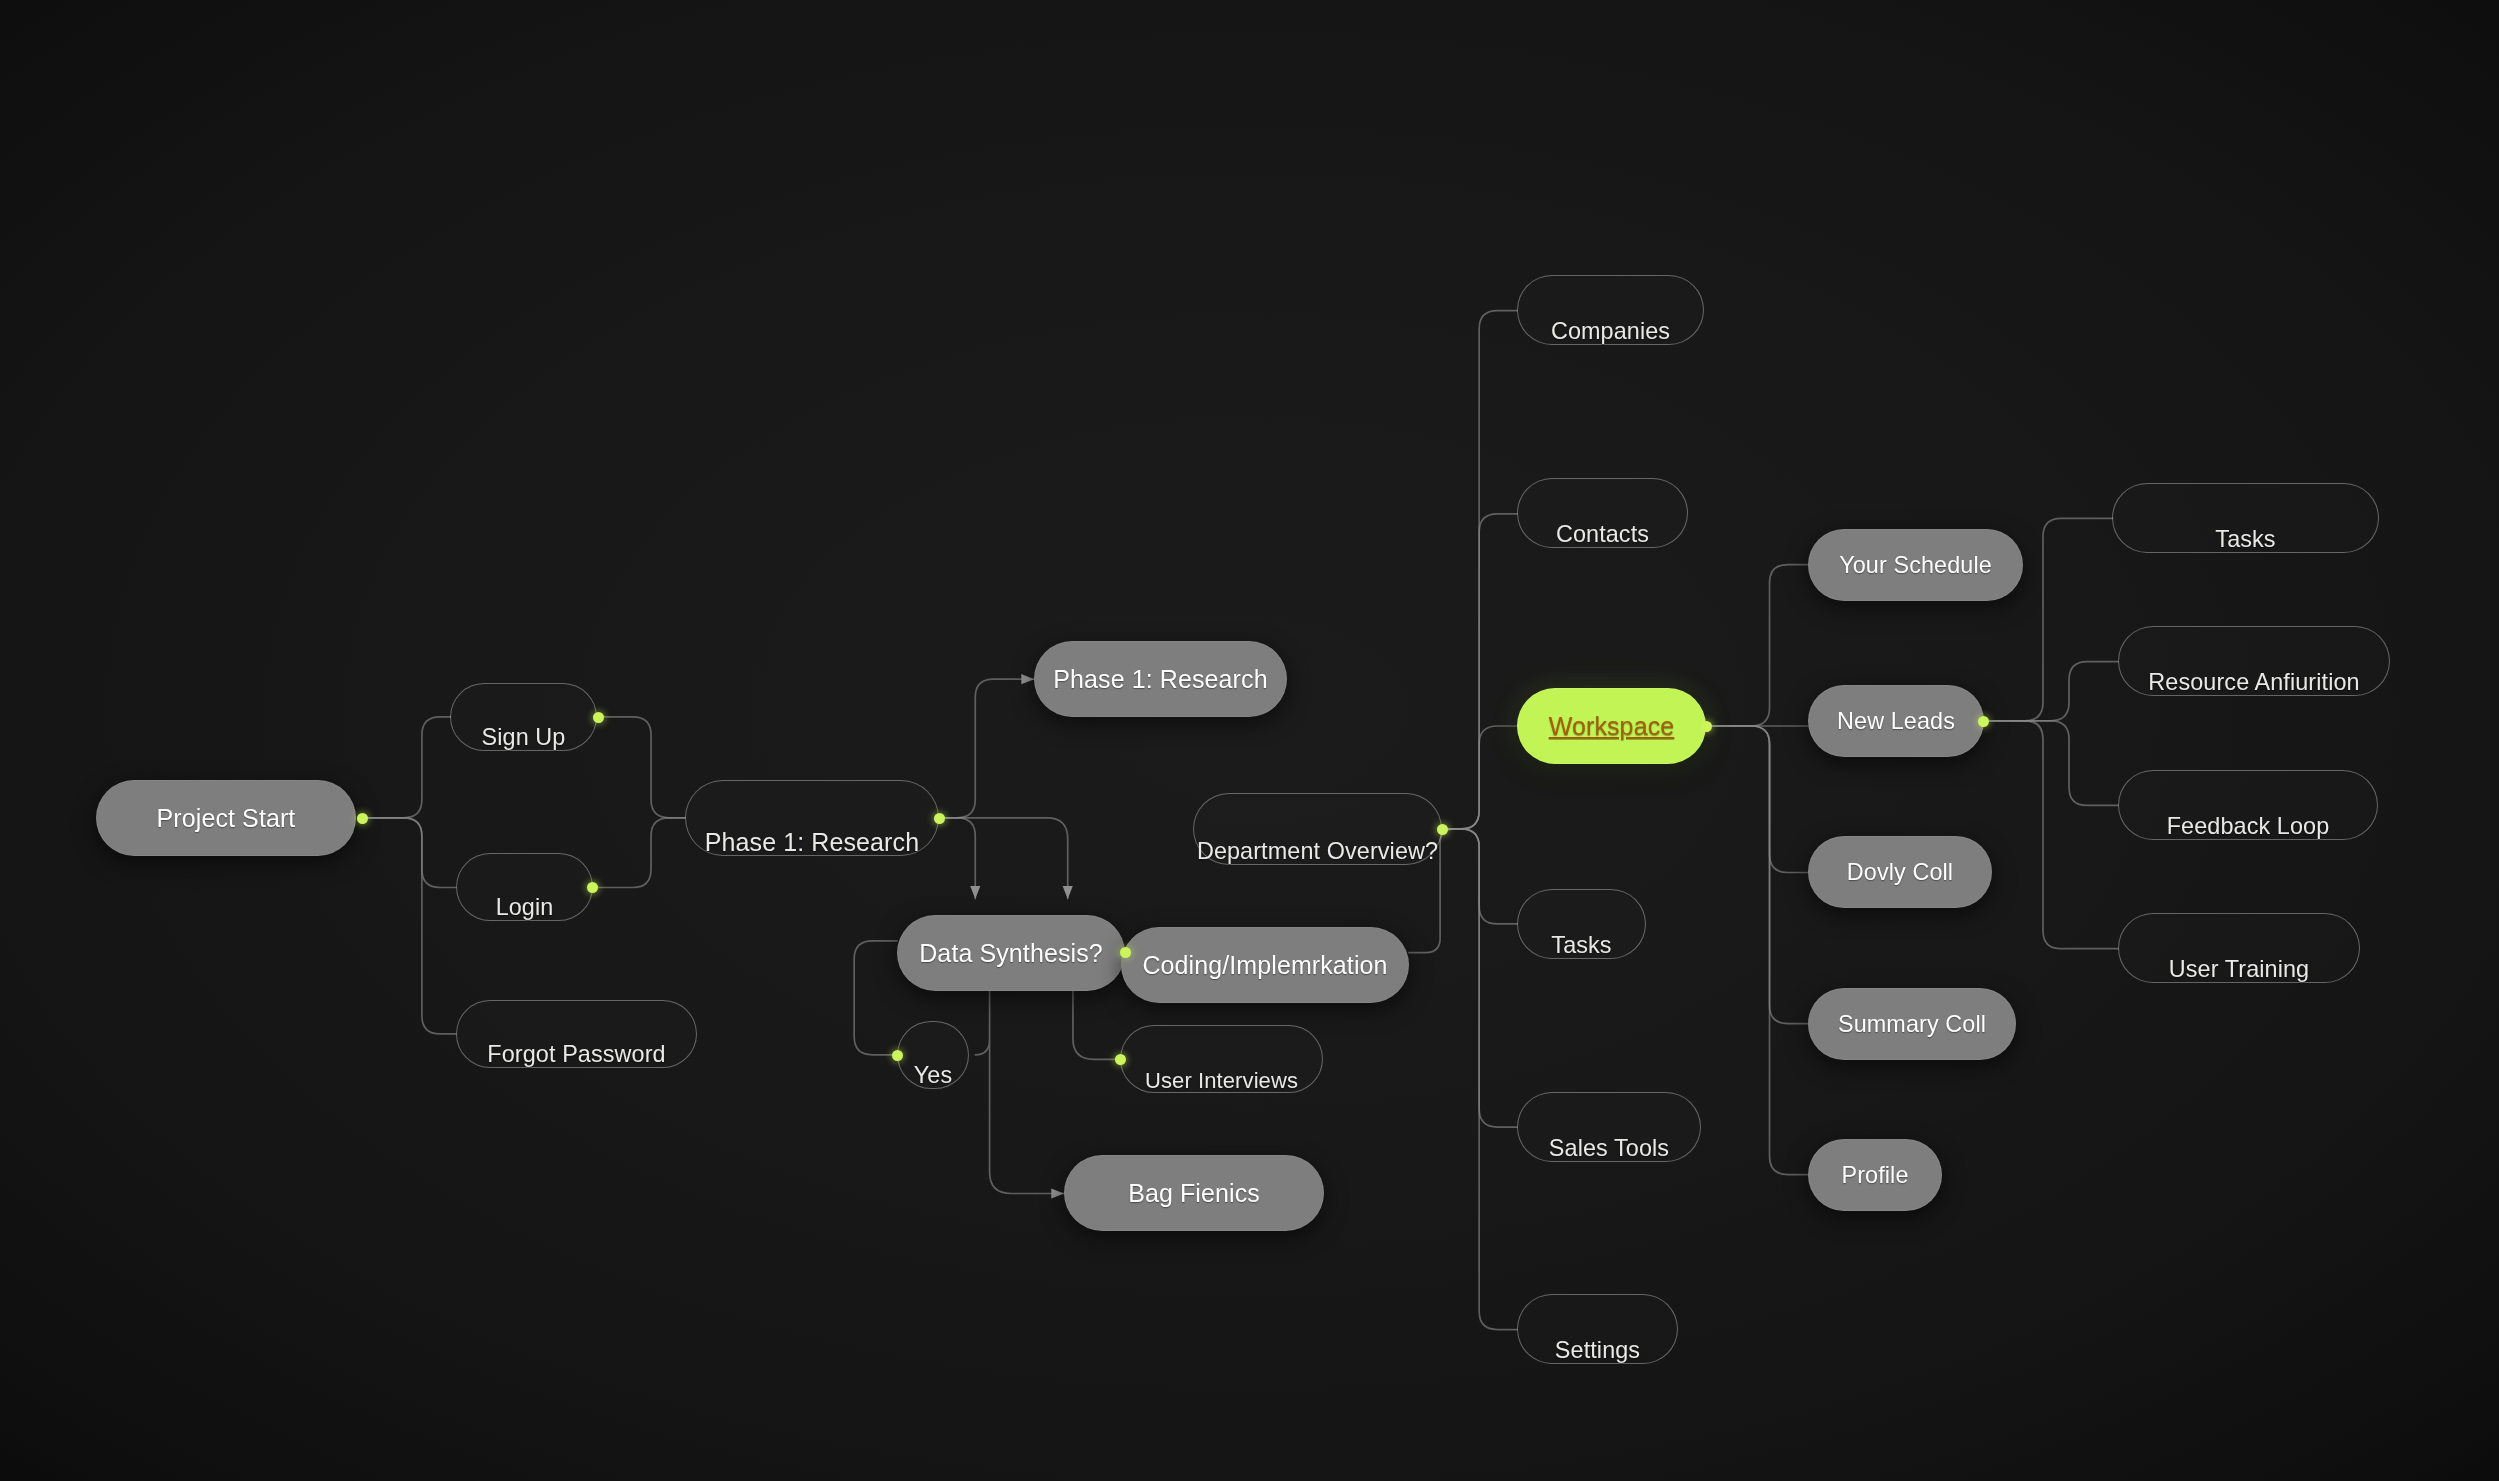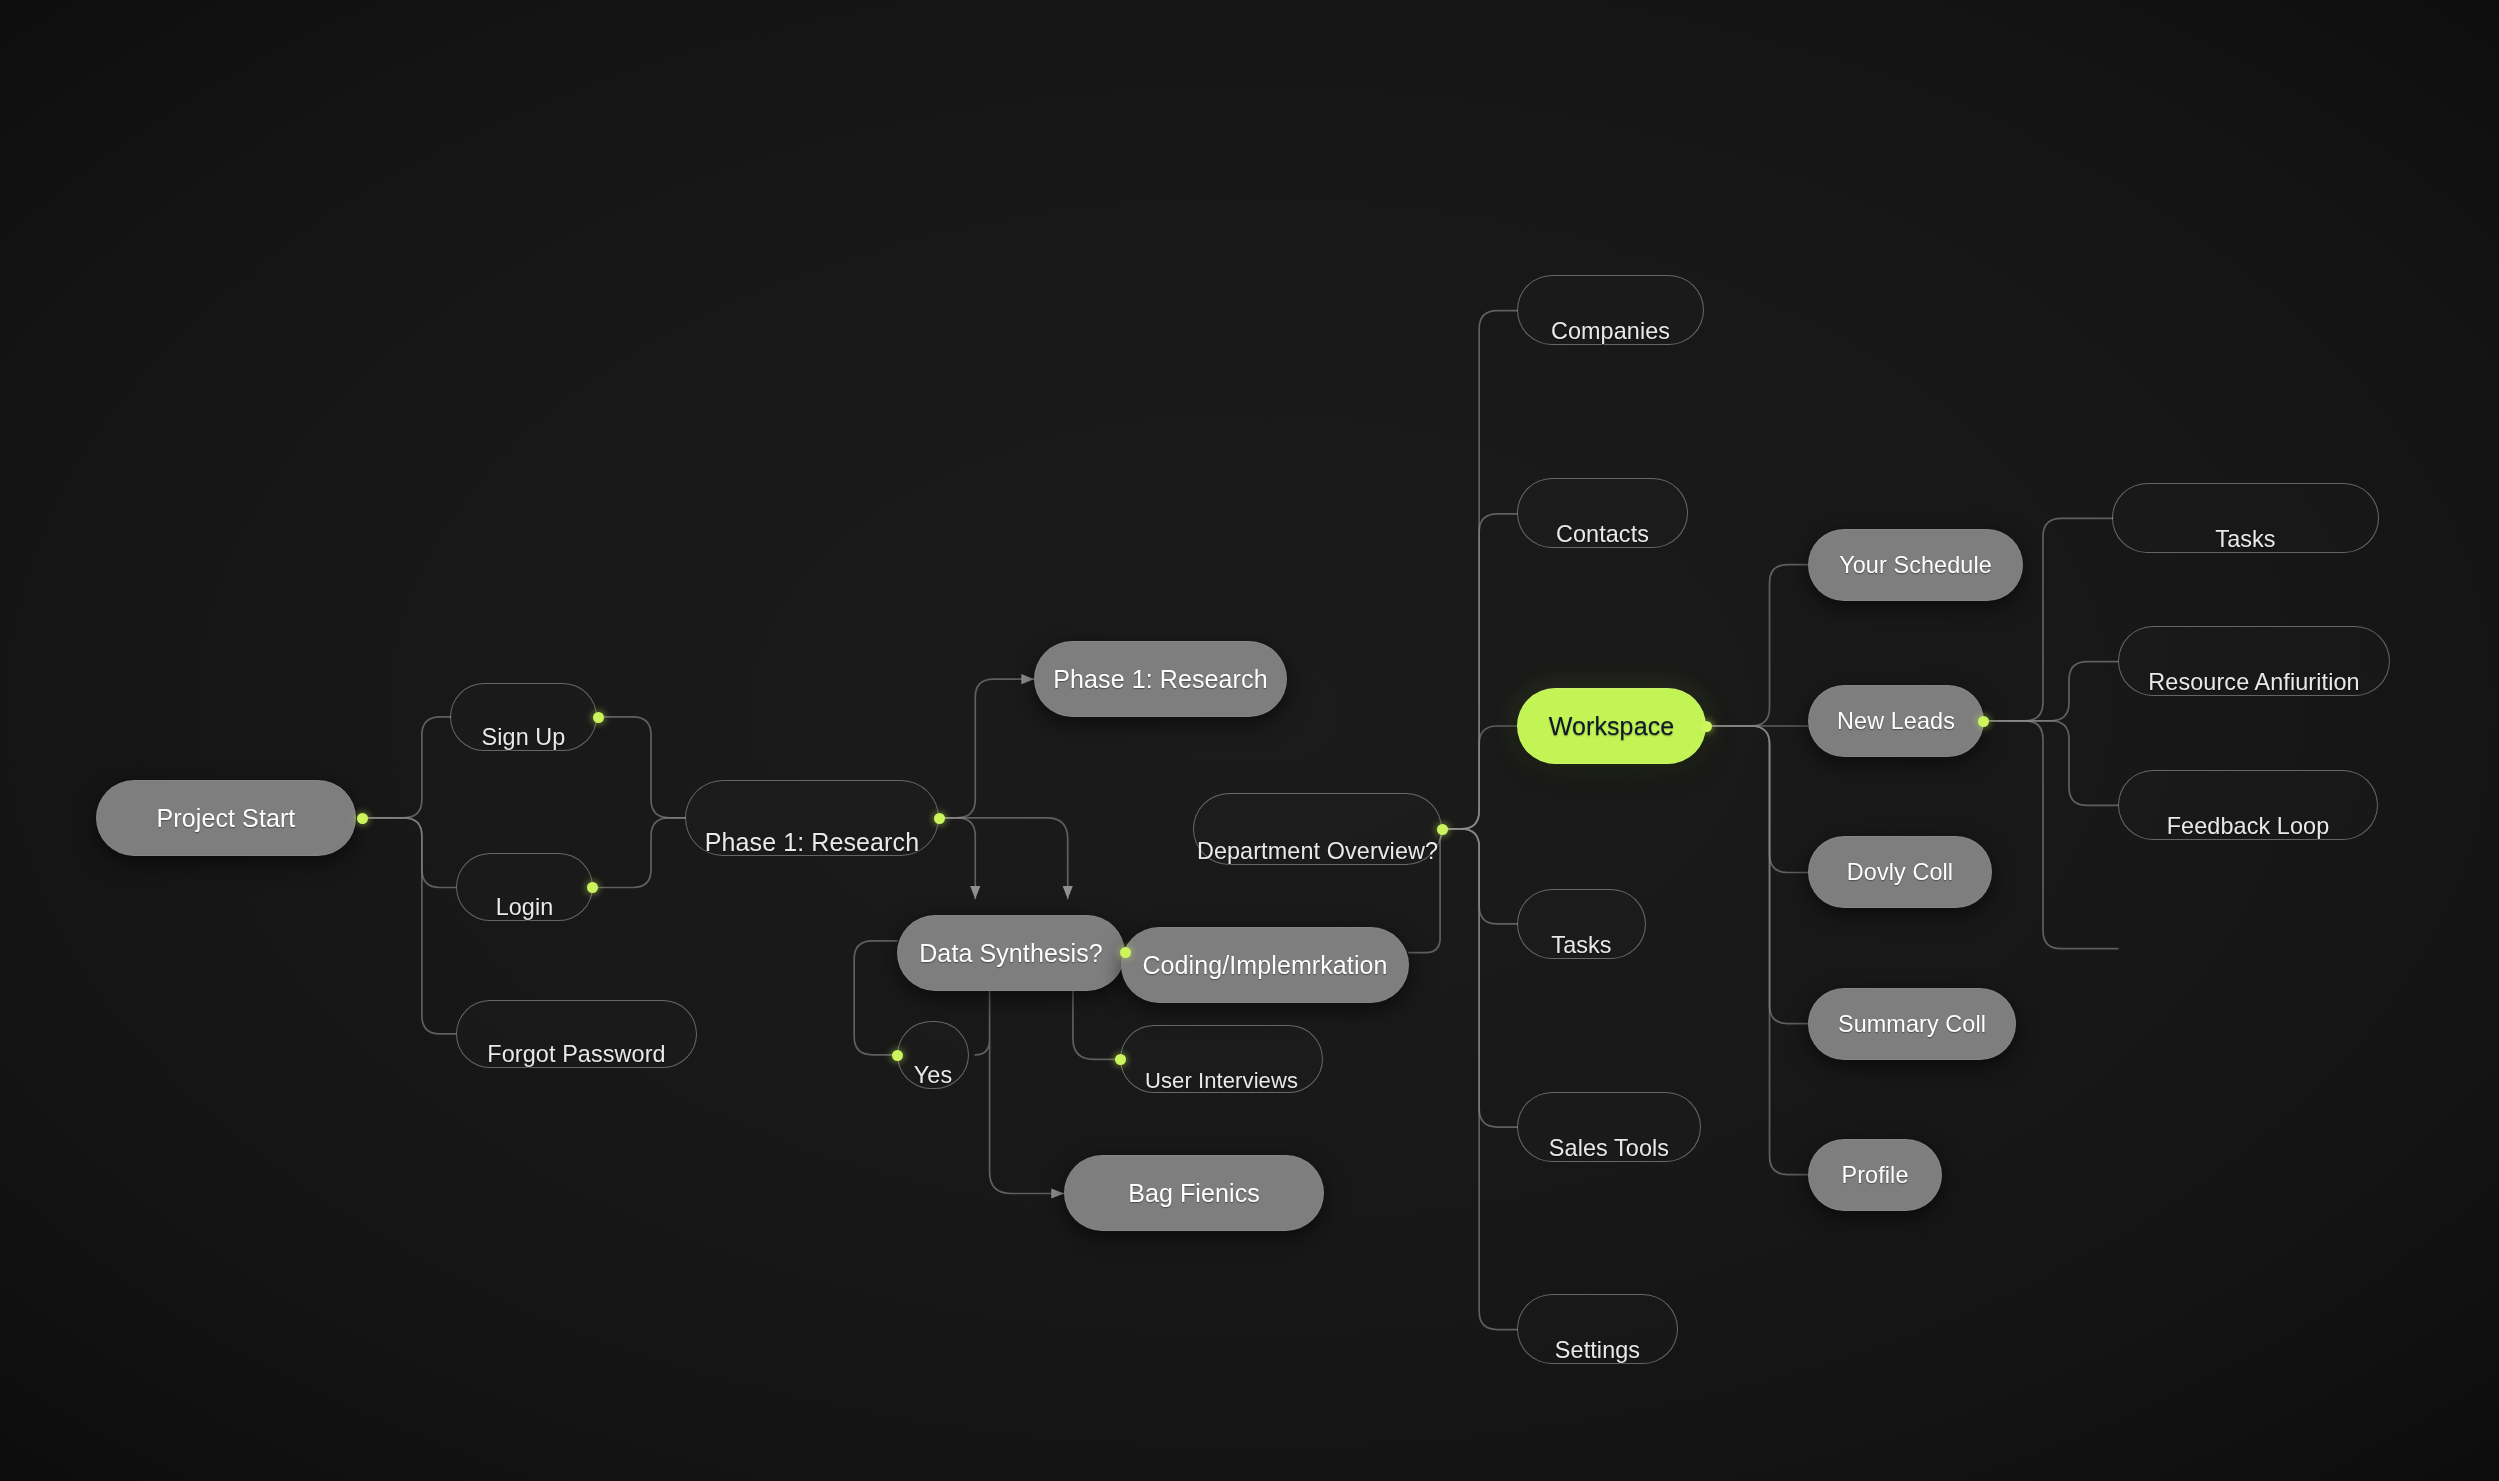--- a/index.html
+++ b/index.html
@@ -48,22 +48,23 @@
   }
   .node-filled {
     background: #7e7e7e;
     border: 1.6px solid rgba(255,255,255,0.06);
     color: #ffffff;
     box-shadow: 0 6.5px 22px rgba(0,0,0,0.55);
   }
   .node-accent {
     background: #c2f455;
     border: 1.6px solid rgba(255,255,255,0.10);
-    color: #0f172a;
+    color: #a16207;
     box-shadow: 0 0 30px rgba(194,244,85,0.16), 0 6.5px 22px rgba(0,0,0,0.5);
+    text-decoration: underline;
   }
   .node-label {
     display: block;
     line-height: 1.05;
     text-shadow: 0 0.7px 1.3px rgba(0,0,0,0.42);
   }
   .port {
     position: absolute;
     width: 11px;
     height: 11px;
@@ -186,20 +187,23 @@
       </div>
       <div class="node node-outline" style="left: 2112px; top: 483px; width: 267px; height: 70px; font-size: 23.4px;">
         <span class="node-label">Tasks</span>
       </div>
       <div class="node node-outline" style="left: 2118px; top: 626px; width: 272px; height: 70px; font-size: 23.4px;">
         <span class="node-label">Resource Anfiurition</span>
       </div>
       <div class="node node-outline" style="left: 2118px; top: 770px; width: 260px; height: 70px; font-size: 23.4px;">
         <span class="node-label">Feedback Loop</span>
       </div>
+      <div class="node node-outline" style="left: 2118px; top: 913px; width: 242px; height: 70px; font-size: 23.4px;">
+        <span class="node-label">User Training</span>
+      </div>
       <div class="port" style="left: 362px; top: 818px;"></div>
       <div class="port" style="left: 598px; top: 717px;"></div>
       <div class="port" style="left: 592px; top: 887px;"></div>
       <div class="port" style="left: 939px; top: 818px;"></div>
       <div class="port" style="left: 1125px; top: 952px;"></div>
       <div class="port" style="left: 897px; top: 1055px;"></div>
       <div class="port" style="left: 1120px; top: 1059px;"></div>
       <div class="port" style="left: 1442px; top: 829px;"></div>
       <div class="port" style="left: 1706px; top: 726px;"></div>
       <div class="port" style="left: 1983px; top: 721px;"></div>

